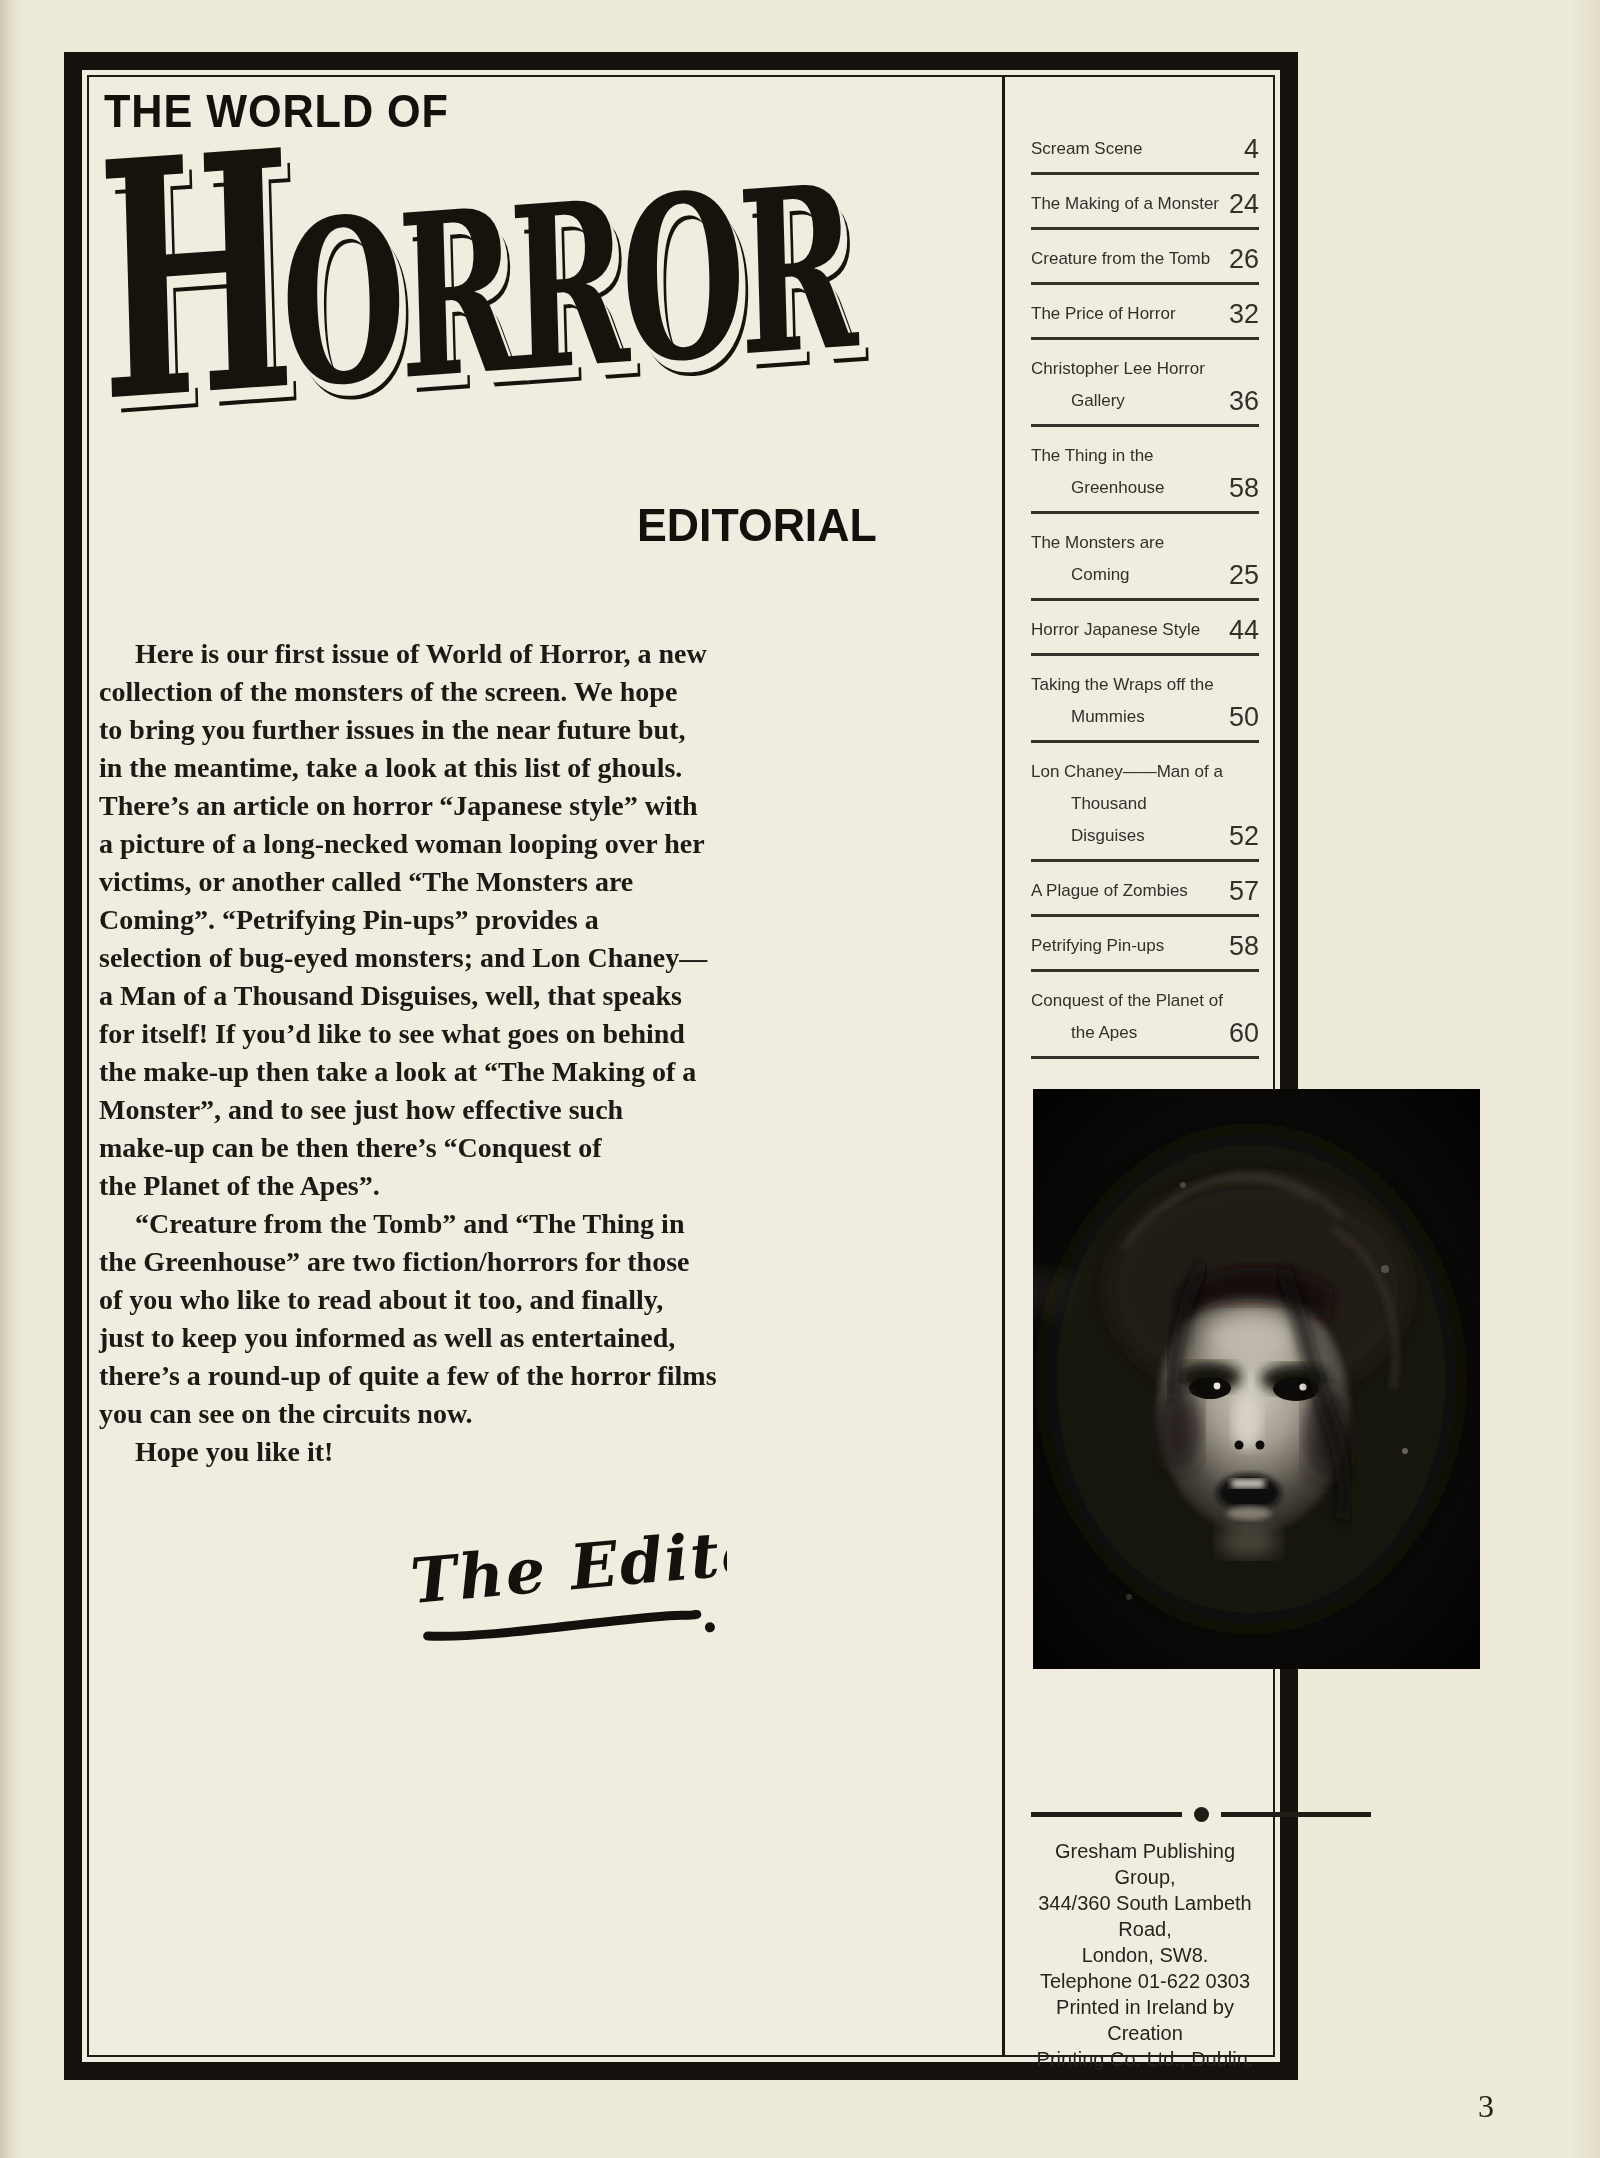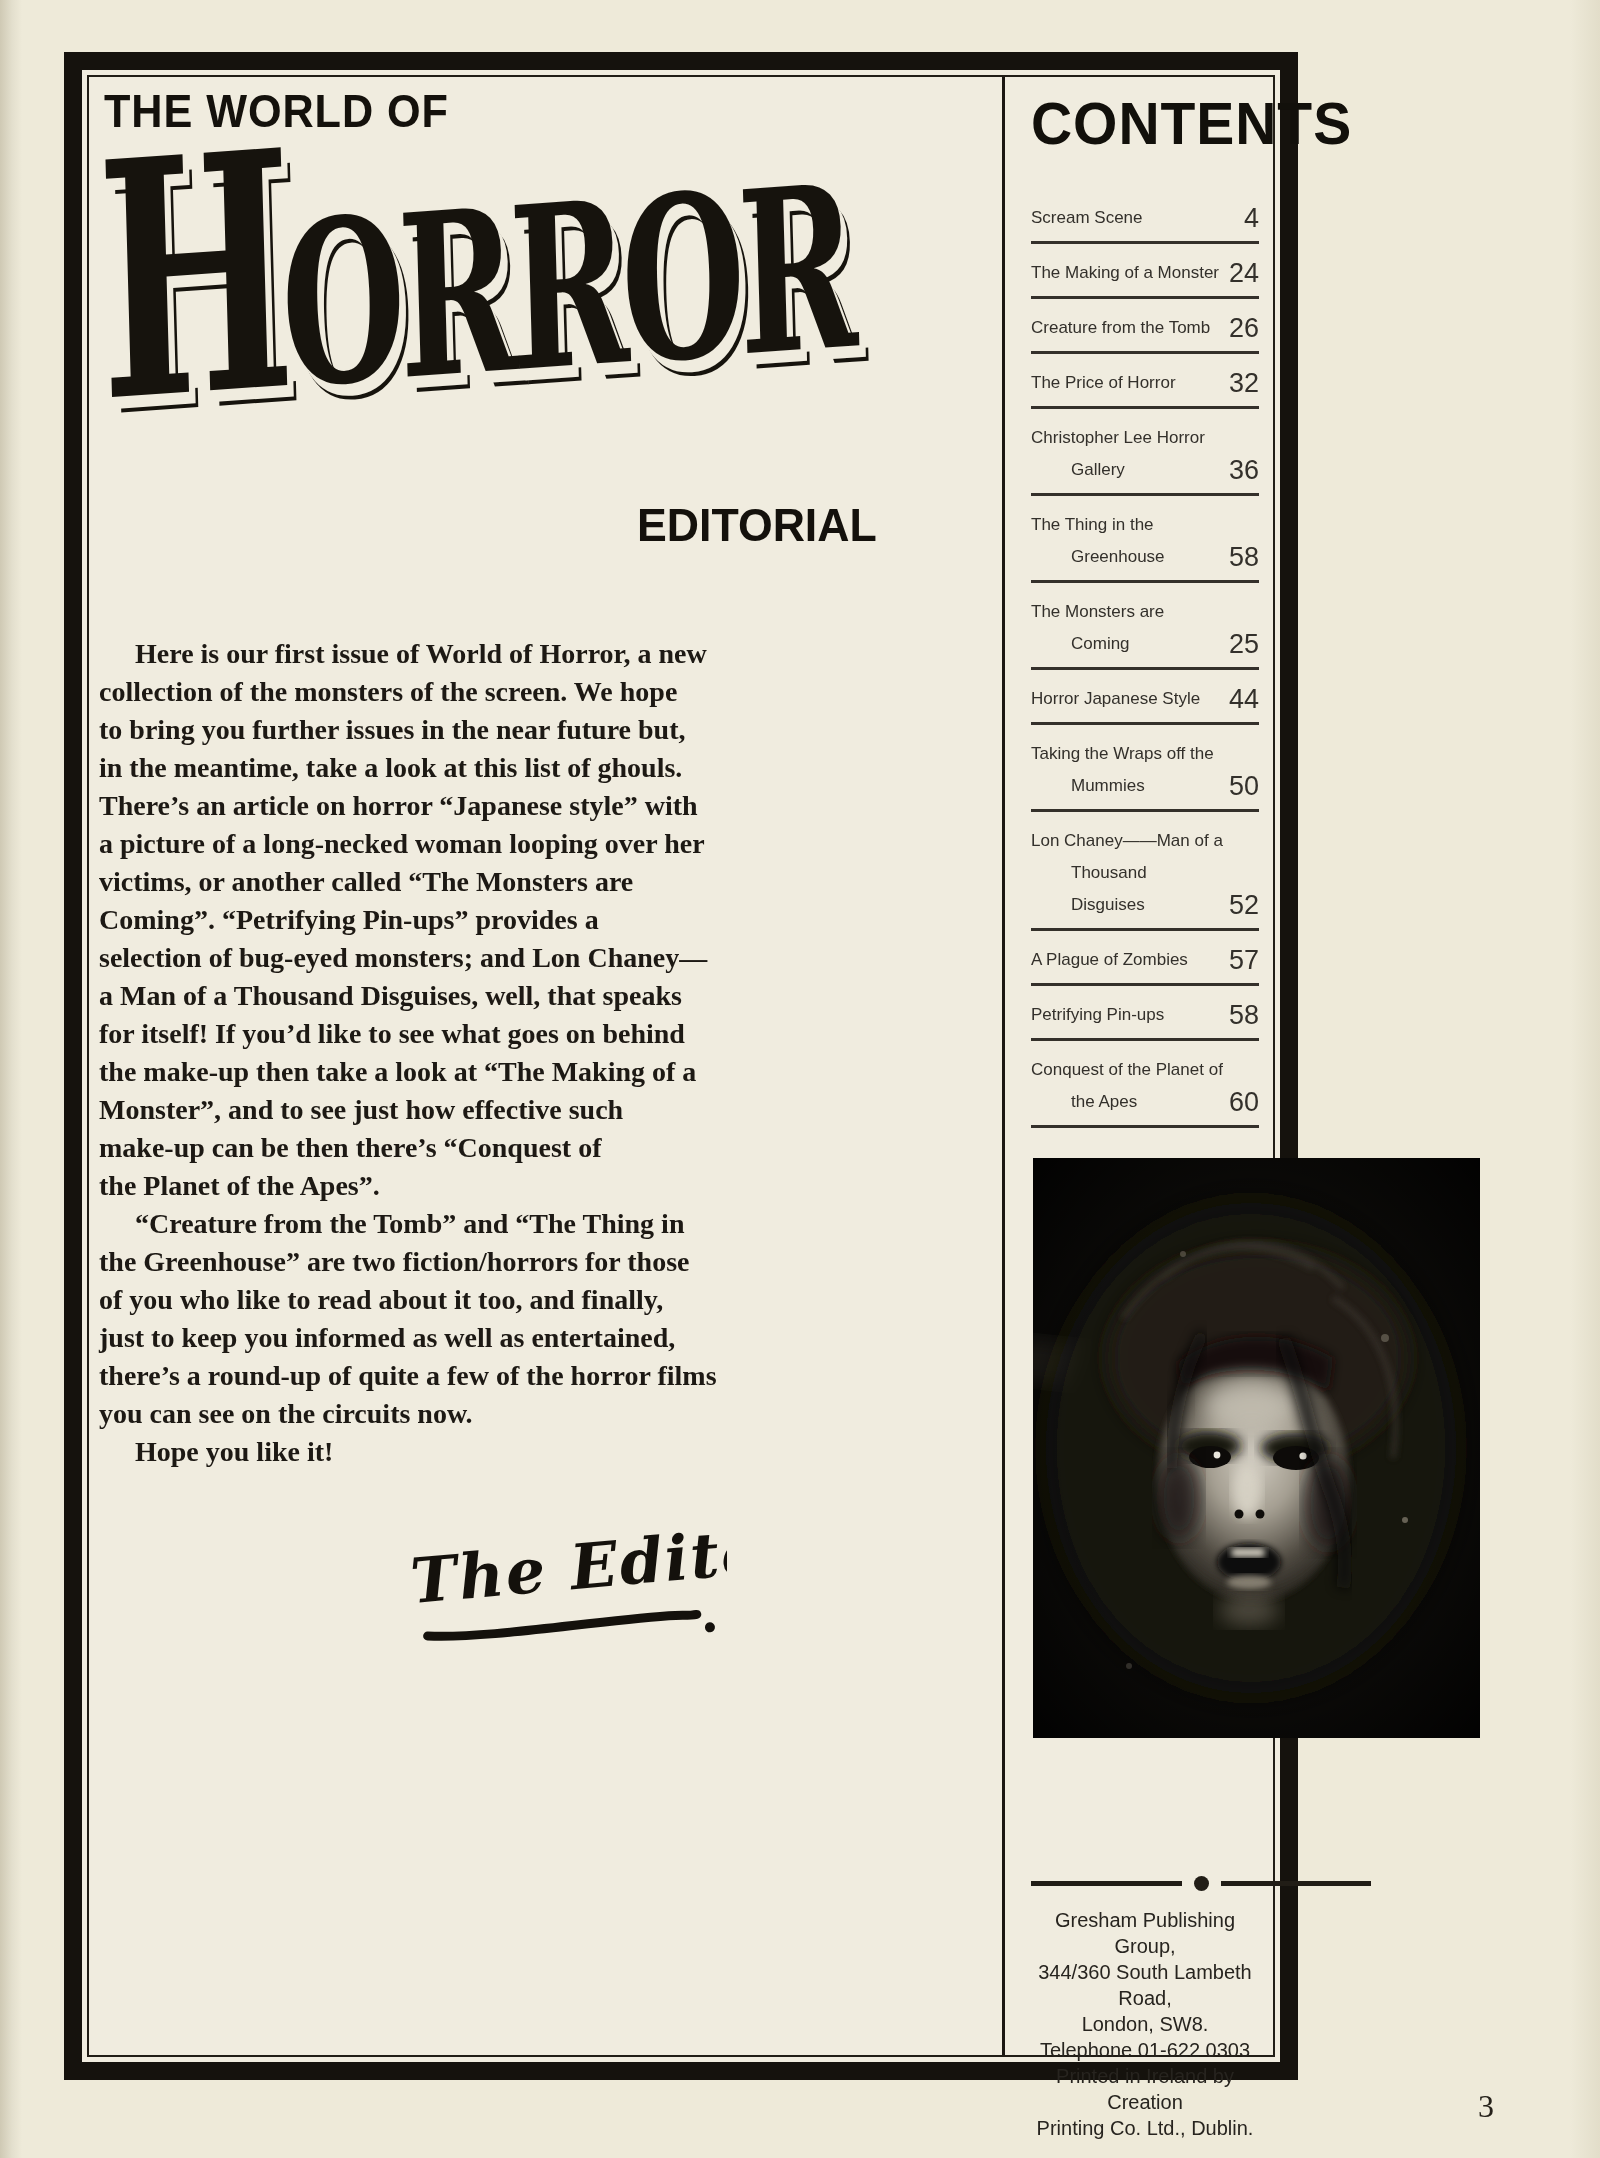--- a/index.html
+++ b/index.html
@@ -175,23 +175,20 @@
           <g transform="rotate(-5 165 105)">
             <text x="14" y="118" font-family="DejaVu Serif, serif" font-style="italic" font-weight="bold" font-size="62" fill="#14110c" letter-spacing="2">The Editor</text>
             <path d="M 26 152 C 90 160, 180 152, 268 153 C 280 153, 288 155, 296 154" fill="none" stroke="#14110c" stroke-width="9" stroke-linecap="round"></path>
             <circle cx="308" cy="168" r="5" fill="#14110c"></circle>
           </g>
         </svg>
       </div>
 
       <div class="contents-col">
 
-        <div class="contents-heading">
-          <span class="squeeze">CONTENTS</span>
-        </div>
 
         <div class="toc">
           <div class="toc-item">
             <span class="toc-title">Scream Scene</span>
             <span class="toc-page">4</span>
           </div>
           <div class="toc-item">
             <span class="toc-title">The Making of a Monster</span>
             <span class="toc-page">24</span>
           </div>

